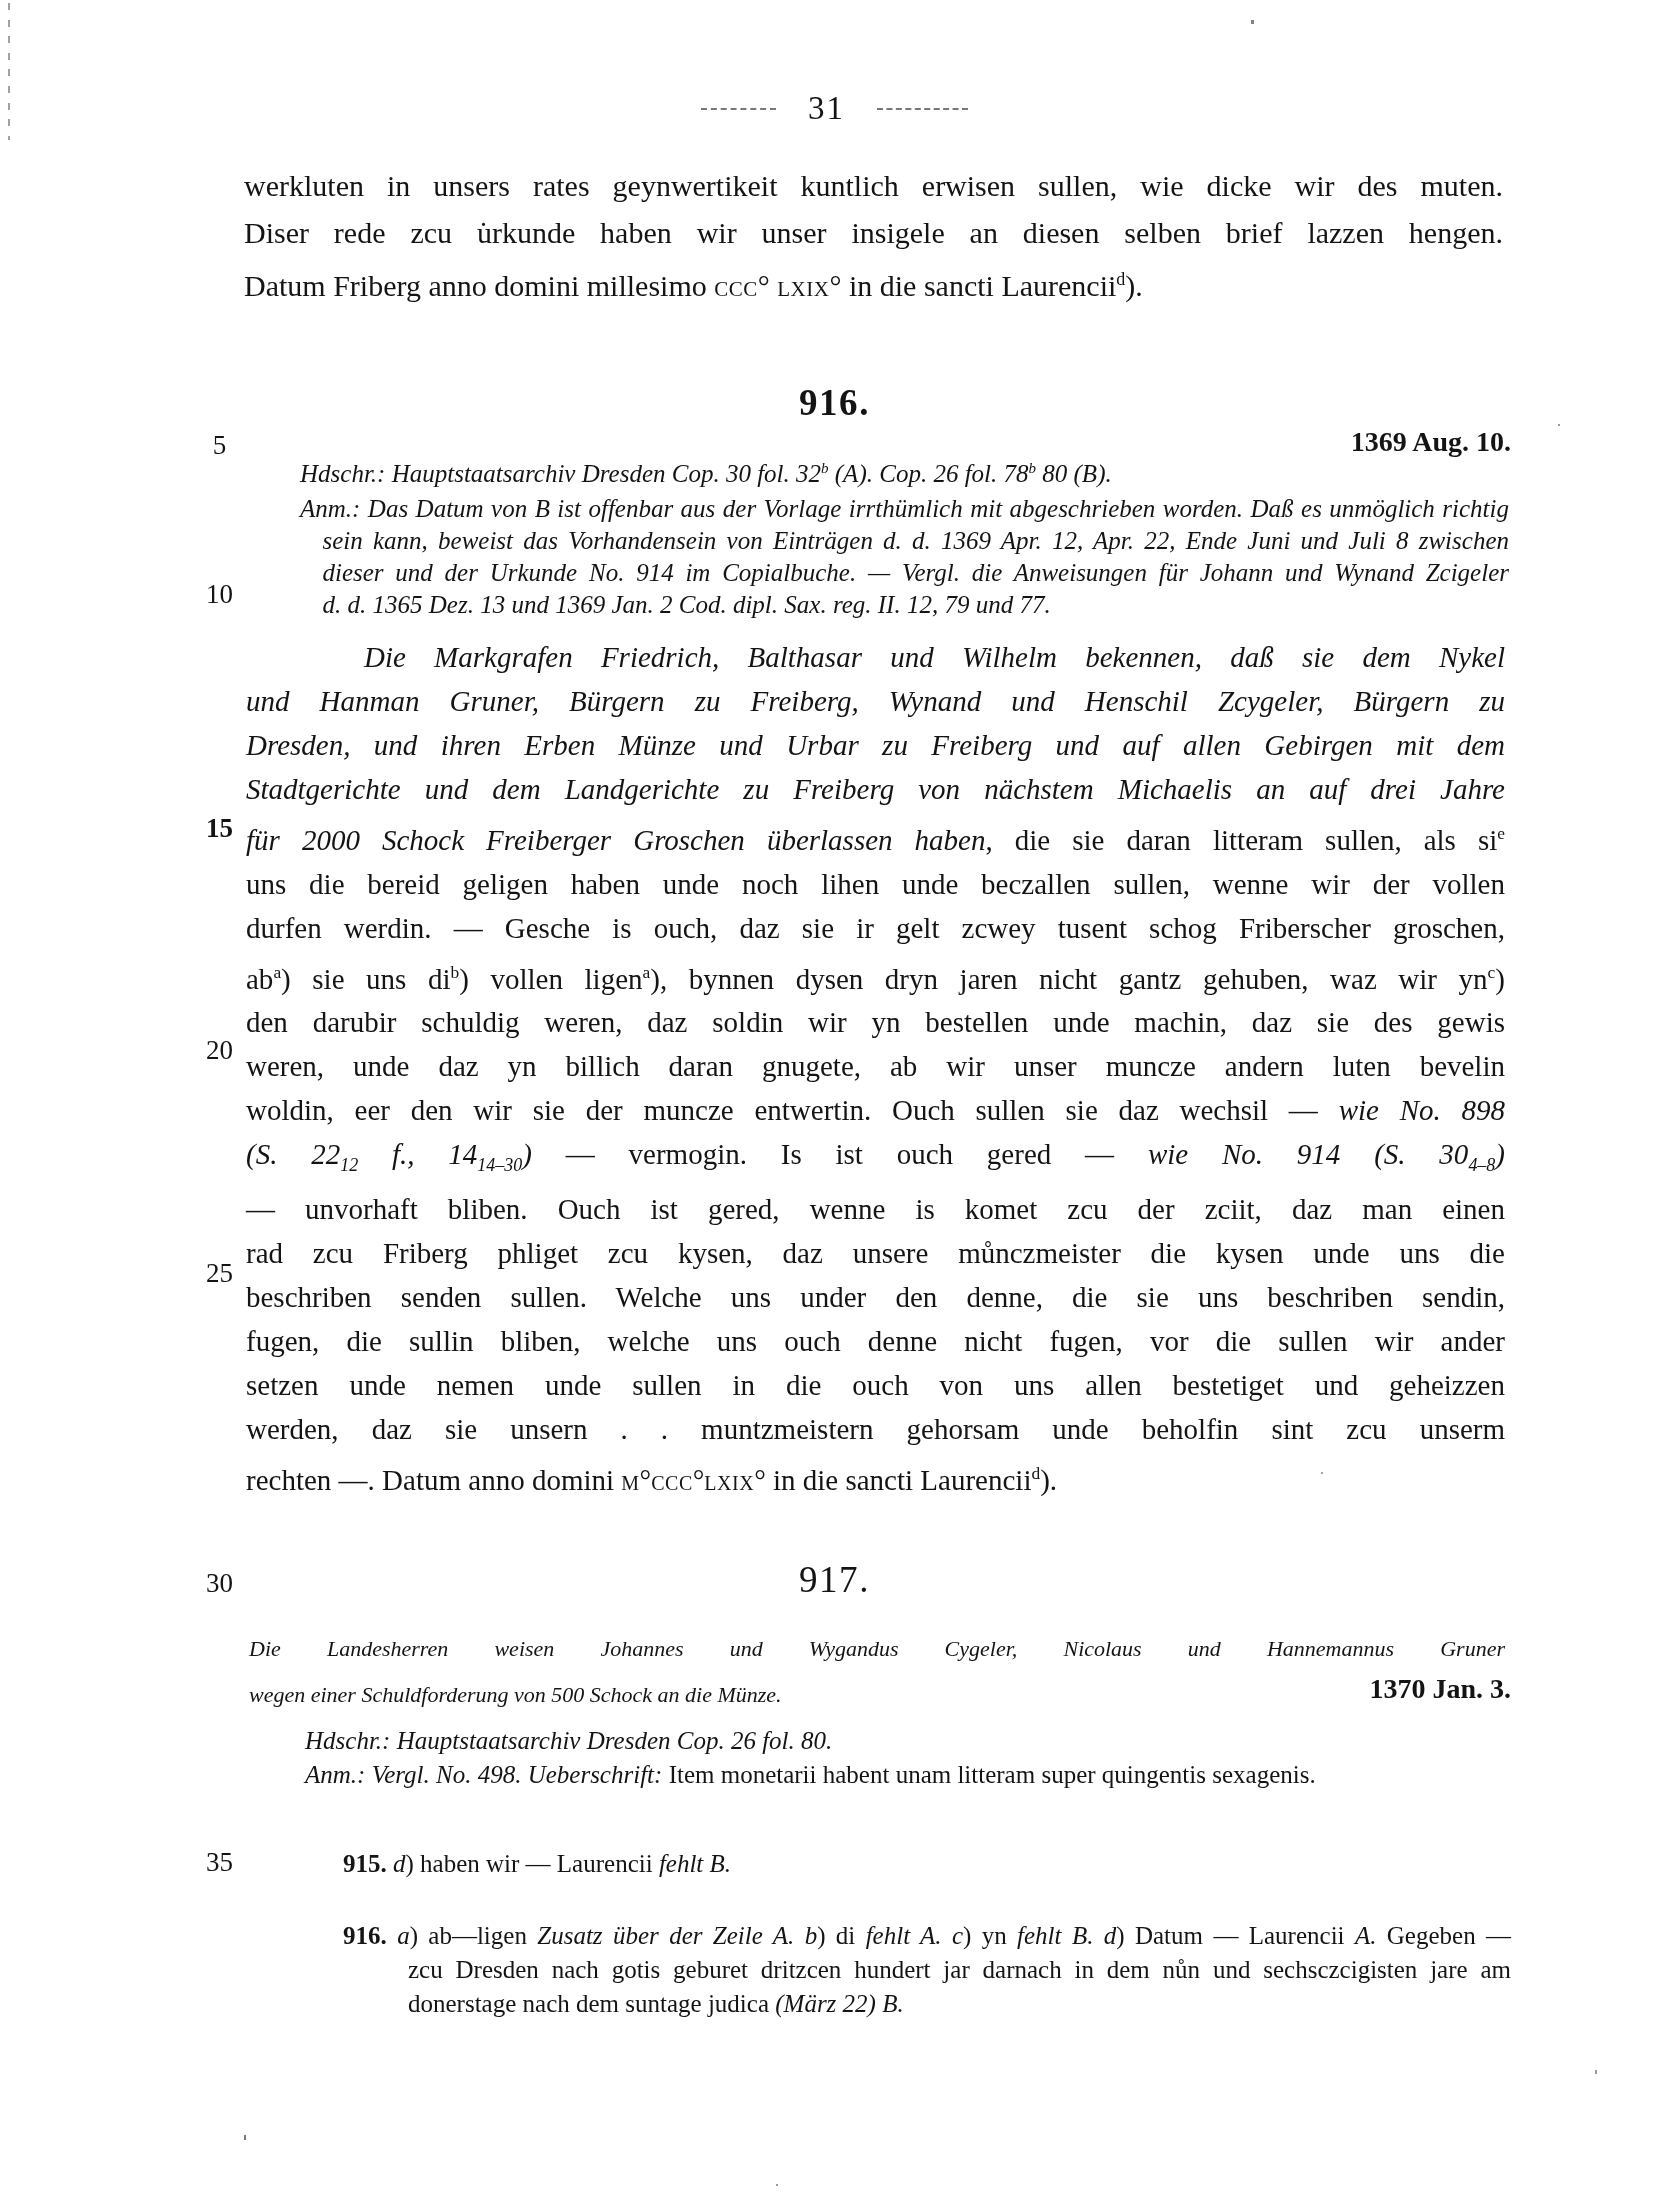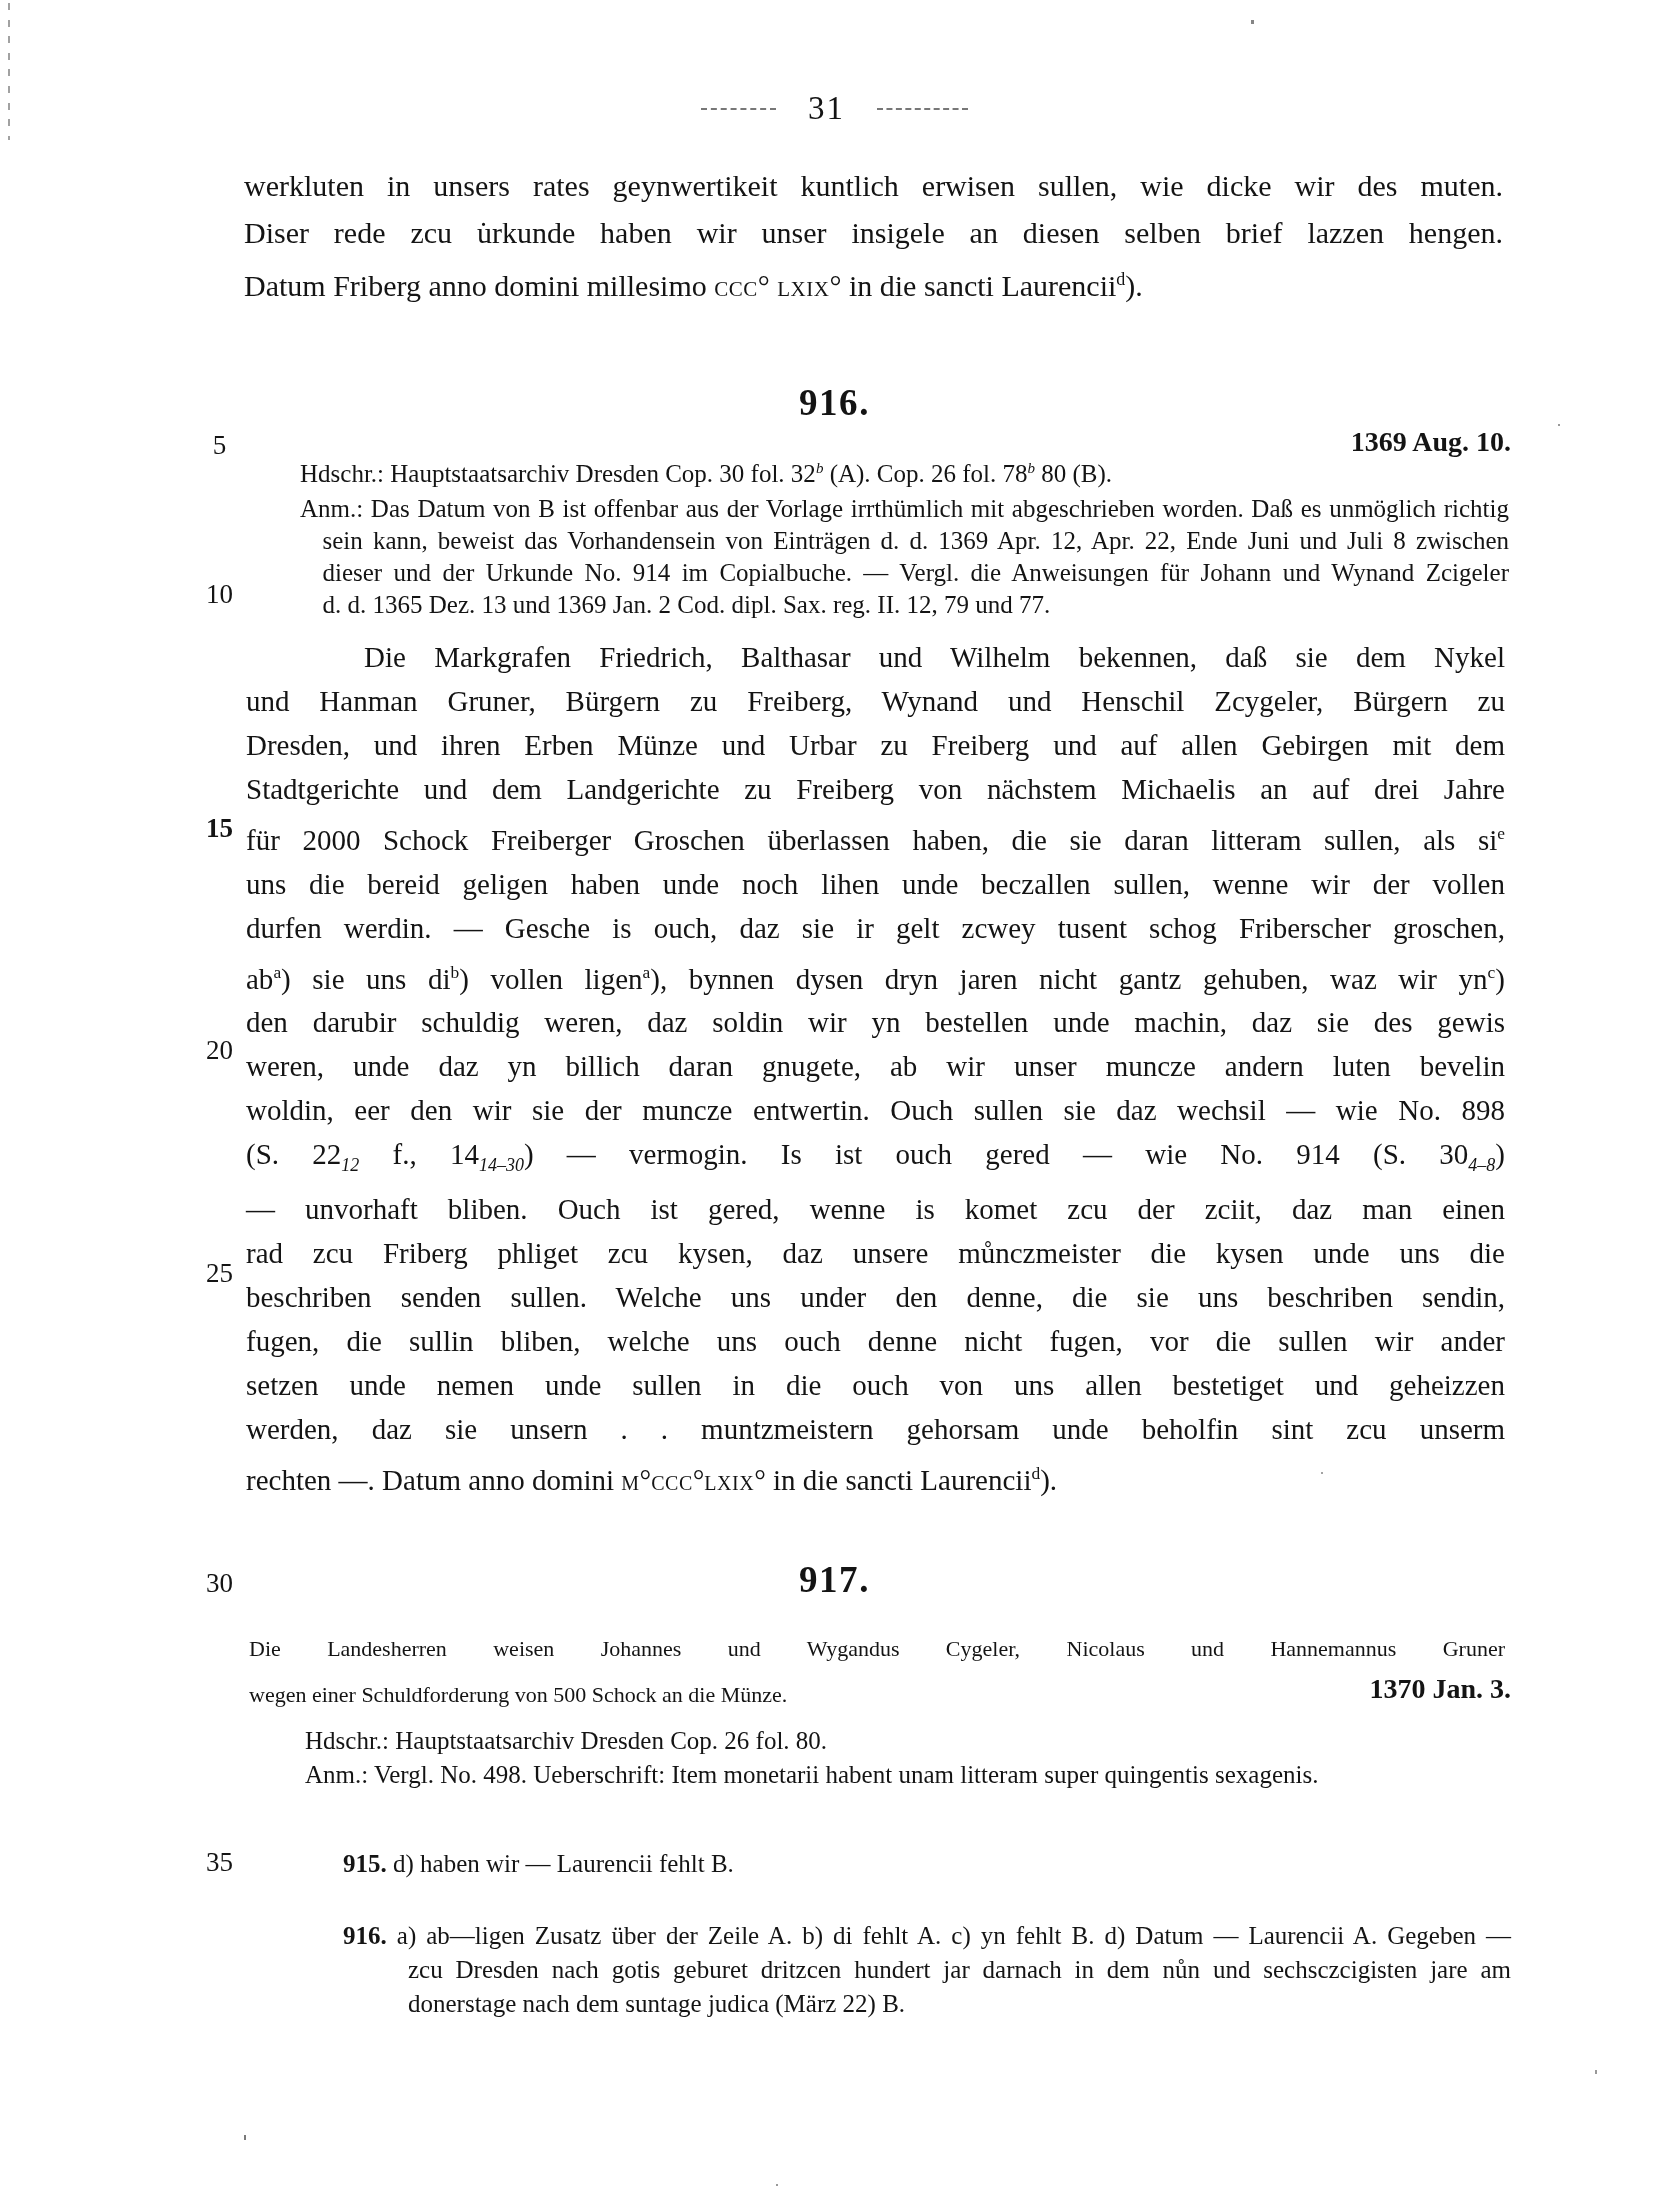--- a/index.html
+++ b/index.html
@@ -31,33 +31,33 @@
   .anm916{top:493px;left:300px;width:1209px;font-size:25px;line-height:32px;}
   .anm916 .line + .line{padding-left:22.5px;}
   .body916{top:635px;left:246px;width:1259px;font-size:29px;line-height:44px;}
   .body916 .line:first-child{text-indent:118px;}
   
   .mn{left:199px;width:41px;text-align:center;font-size:27px;}
   .mn5{top:430px;} .mn10{top:579px;} .mn15{top:813px;font-weight:bold;}
   .mn20{top:1035px;} .mn25{top:1258px;} .mn30{top:1568px;} .mn35{top:1847px;}
   
   .h917{top:1558px;left:0;width:1669px;margin:0;text-align:center;
-        font-size:37px;font-weight:bold;letter-spacing:1.6px;}
+        font-size:37px;font-weight:normal;letter-spacing:1.6px;}
   .sum917{top:1626px;left:249px;width:1256px;font-size:22px;line-height:46px;}
   .date917{top:1673px;right:158px;font-size:28px;font-weight:bold;}
   .hdschr917{top:1727px;left:305px;width:1205px;}
   .anm917{top:1761px;left:305px;width:1205px;}
   
   .fn{font-size:25px;line-height:34px;}
   .fn915{top:1847px;left:343px;width:1168px;}
   .fn916{top:1919px;left:343px;width:1168px;}
   .fn916 .line + .line{padding-left:65px;}
   
   .seg-r{font-style:normal;}
-  .seg-i{}
+  .seg-i{font-style:italic;}
   .seg-b{font-weight:bold;}
   .seg-sup{font-size:60%;vertical-align:super;}
   .seg-isup{font-size:60%;vertical-align:super;font-style:italic;}
   .seg-isub{font-size:62%;vertical-align:sub;font-style:italic;}
   .seg-sc{font-variant:small-caps;letter-spacing:0.5px;}
   
   .art{position:absolute;background:#333;}
   .artL{left:7.5px;top:3.2px;width:2.1px;height:137px;
         background:repeating-linear-gradient(to bottom,#555 0 7px,transparent 7px 16.6px);opacity:.55;}
   .a1{left:1251px;top:20.4px;width:2.7px;height:3.7px;opacity:.6;}

